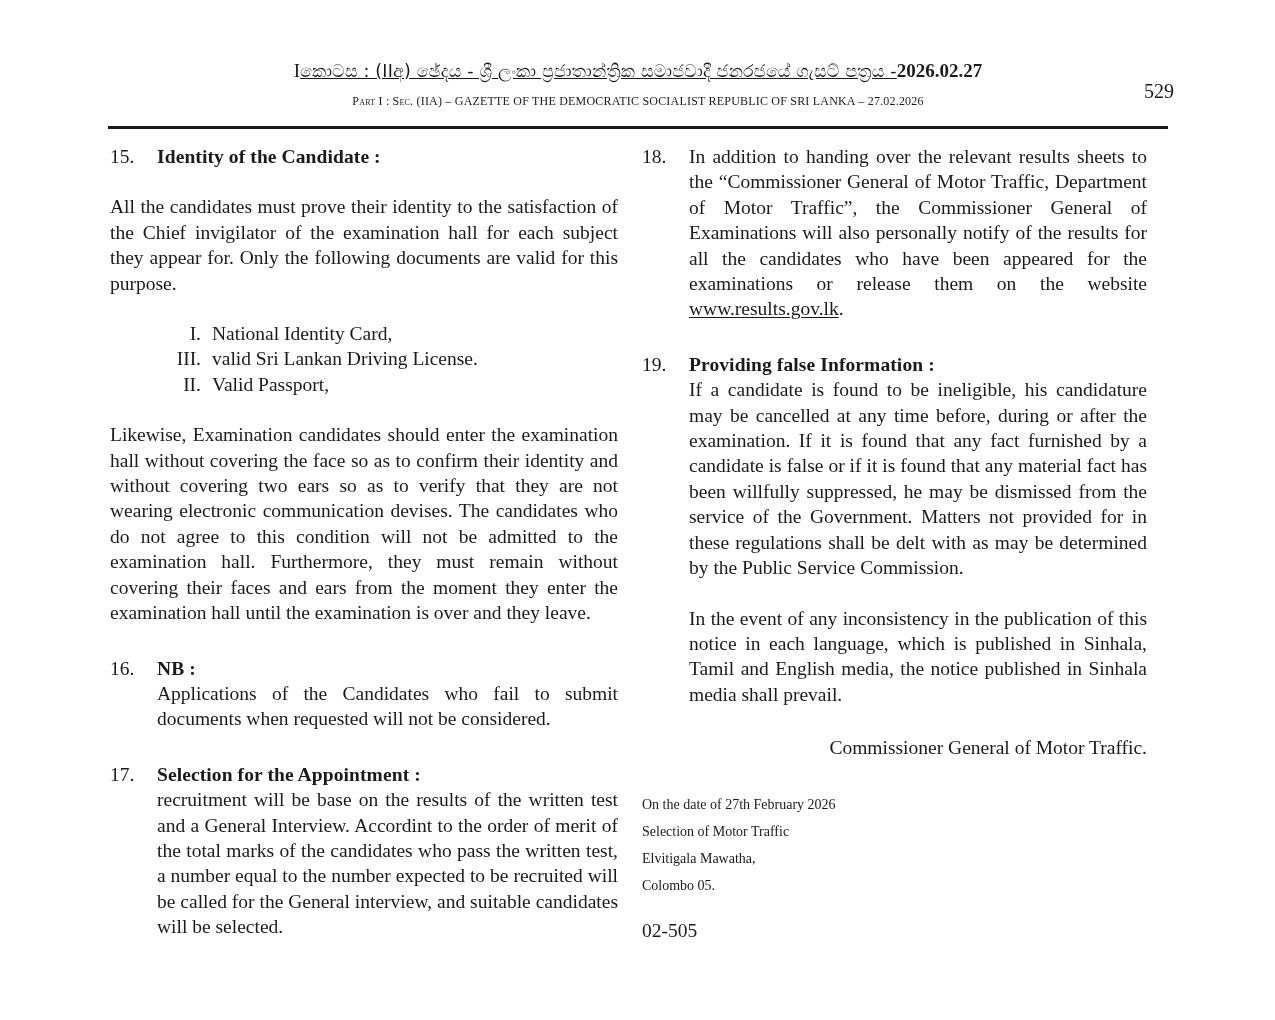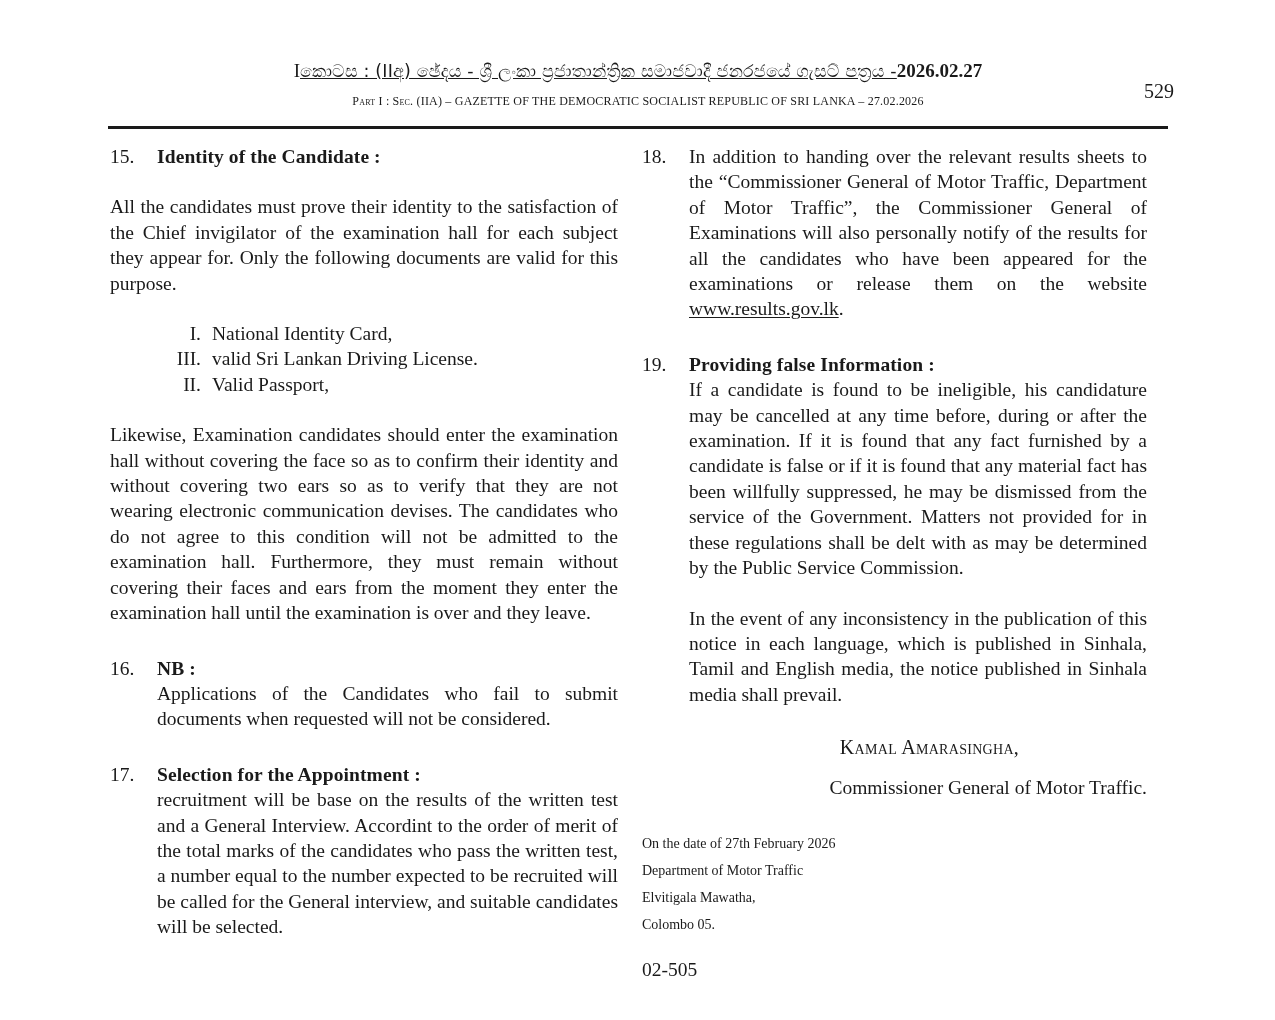--- a/index.html
+++ b/index.html
@@ -262,27 +262,26 @@
       <span class="item-num">19.</span>
       <div class="item-body">
         <div class="item-title">Providing false Information :</div>
         <p class="para">If a candidate is found to be ineligible, his candidature may be cancelled at any time before, during or after the examination. If it is found that any fact furnished by a candidate is false or if it is found that any material fact has been willfully suppressed, he may be dismissed from the service of the Government. Matters not provided for in these regulations shall be delt with as may be determined by the Public Service Commission.</p>
         <div class="spacer-md"></div>
         <p class="para">In the event of any inconsistency in the publication of this notice in each language, which is published in Sinhala, Tamil and English media, the notice published in Sinhala media shall prevail.</p>
       </div>
     </div>
 
     <div class="sig-block">
-      <div class="sig-name">Kamal Amarasingha,</div>
       <div class="sig-title">Commissioner General of Motor Traffic.</div>
     </div>
 
     <div class="address-block">
       <div class="address-line">On the date of 27th February 2026</div>
-      <div class="address-line">Department of Motor Traffic</div>
+      <div class="address-line">Selection of Motor Traffic</div>
       <div class="address-line">Elvitigala Mawatha,</div>
       <div class="address-line">Colombo 05.</div>
     </div>
 
     <div class="ref-code">02-505</div>
 
   </div>
 
 </div>
 

